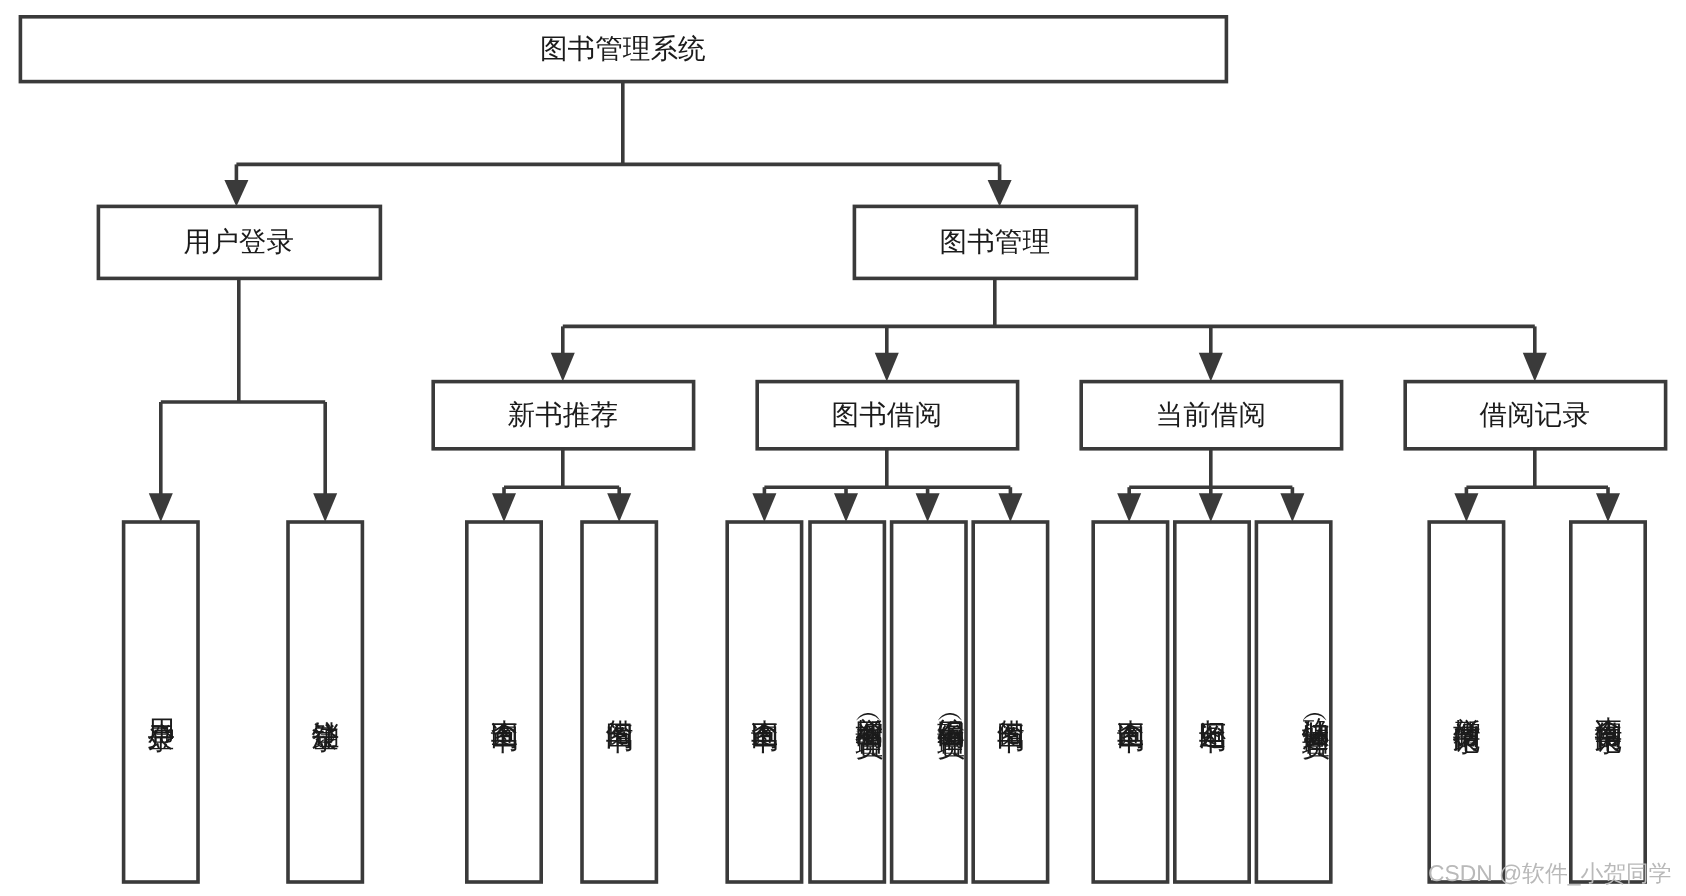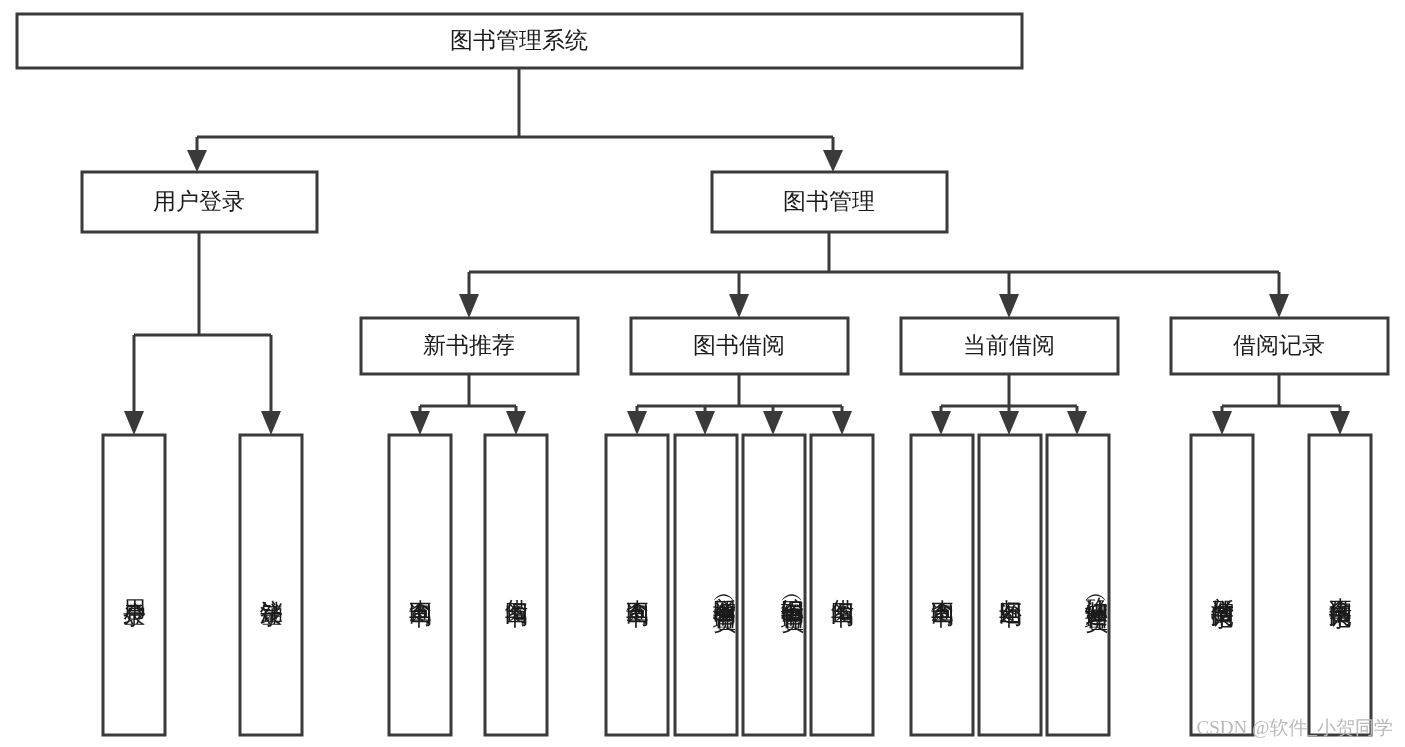--- a/index.html
+++ b/index.html
@@ -54,21 +54,21 @@
     font-size: 23px;
     line-height: 1.12;
     color: #1b1b1b;
     letter-spacing: 2px;
     text-align: center;
     white-space: nowrap;
     pointer-events: none;
   }
   .watermark {
     position: absolute;
-    font-family: Liberation Serif, serif;
+    font-family: Liberation Sans, sans-serif;
     font-size: 19px;
     color: #b9b9b9;
     white-space: nowrap;
     right: 12px;
     bottom: 6px;
   }
 </style>
 </head>
 <body>
 

